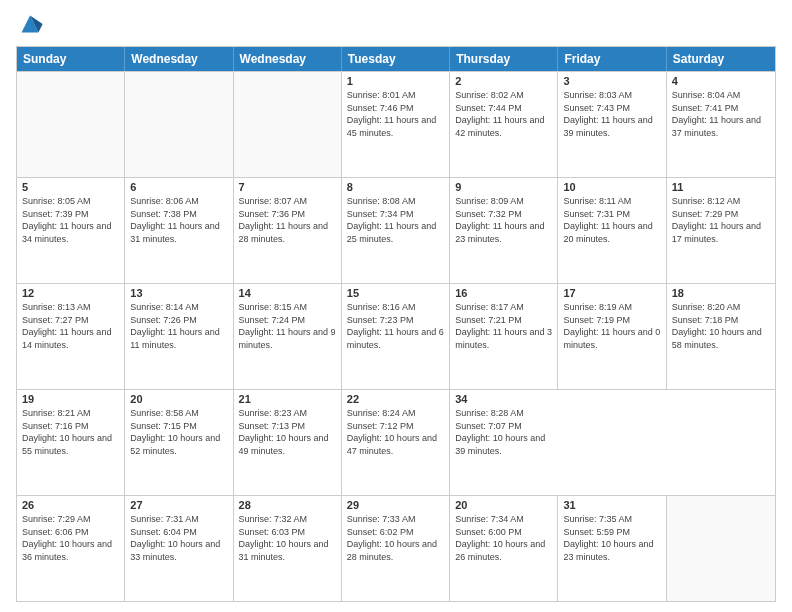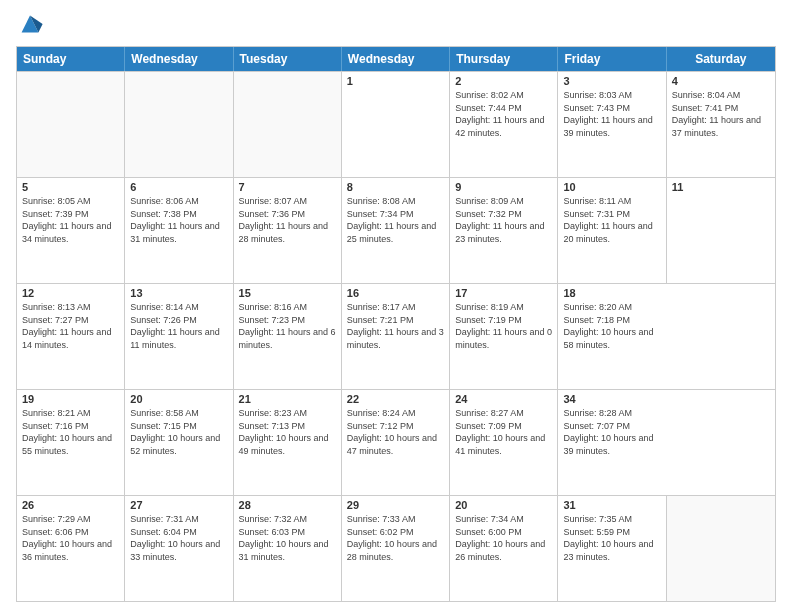--- a/index.html
+++ b/index.html
@@ -72,21 +72,21 @@
       background: #2a7fc1;
     }
     .cal-header-cell {
       color: #fff;
       font-size: 12px;
       font-weight: bold;
       padding: 5px 6px;
       text-align: left;
       border-right: 1px solid #5a9fd1;
     }
-    .cal-header-cell:last-child { border-right: none; text-align: center; }
+    .cal-header-cell:last-child { border-right: none; }
     .cal-body {
       flex: 1;
       display: flex;
       flex-direction: column;
     }
     .cal-row {
       display: grid;
       grid-template-columns: repeat(7, 1fr);
       flex: 1;
       border-top: 1px solid #ccc;
@@ -132,33 +132,37 @@
     <div class="title-block">
       <h1></h1>
       <h2></h2>
     </div>
   </div>
 
   <div class="calendar">
     <div class="cal-header-row">
     <div class="cal-header-cell">Sunday</div>
         <div class="cal-header-cell">Wednesday</div>
+        <div class="cal-header-cell">Wednesday</div>
         <div class="cal-header-cell">Tuesday</div>
-        <div class="cal-header-cell">Wednesday</div>
         <div class="cal-header-cell">Thursday</div>
         <div class="cal-header-cell">Friday</div>
         <div class="cal-header-cell">Saturday</div>
       </div>
     <div class="cal-body">
     <div class="cal-row">
           <div class="cal-cell empty"></div>
           <div class="cal-cell empty"></div>
           <div class="cal-cell empty"></div>
           <div class="cal-cell">
             <div class="cell-date">1</div>
+            <div class="cell-info">Sunrise: 8:01 AM
+Sunset: 7:46 PM
+Daylight: 11 hours
+and 45 minutes.</div>
           </div>
           <div class="cal-cell">
             <div class="cell-date">2</div>
             <div class="cell-info">Sunrise: 8:02 AM
 Sunset: 7:44 PM
 Daylight: 11 hours
 and 42 minutes.</div>
           </div>
           <div class="cal-cell">
             <div class="cell-date">3</div>
@@ -213,38 +217,49 @@
           </div>
           <div class="cal-cell">
             <div class="cell-date">10</div>
             <div class="cell-info">Sunrise: 8:11 AM
 Sunset: 7:31 PM
 Daylight: 11 hours
 and 20 minutes.</div>
           </div>
           <div class="cal-cell">
             <div class="cell-date">11</div>
+            <div class="cell-info">Sunrise: 8:12 AM
+Sunset: 7:29 PM
+Daylight: 11 hours
+and 17 minutes.</div>
           </div>
         </div>
         <div class="cal-row">
           <div class="cal-cell">
             <div class="cell-date">12</div>
             <div class="cell-info">Sunrise: 8:13 AM
 Sunset: 7:27 PM
 Daylight: 11 hours
 and 14 minutes.</div>
           </div>
           <div class="cal-cell">
             <div class="cell-date">13</div>
             <div class="cell-info">Sunrise: 8:14 AM
 Sunset: 7:26 PM
 Daylight: 11 hours
 and 11 minutes.</div>
           </div>
           <div class="cal-cell">
+            <div class="cell-date">14</div>
+            <div class="cell-info">Sunrise: 8:15 AM
+Sunset: 7:24 PM
+Daylight: 11 hours
+and 9 minutes.</div>
+          </div>
+          <div class="cal-cell">
             <div class="cell-date">15</div>
             <div class="cell-info">Sunrise: 8:16 AM
 Sunset: 7:23 PM
 Daylight: 11 hours
 and 6 minutes.</div>
           </div>
           <div class="cal-cell">
             <div class="cell-date">16</div>
             <div class="cell-info">Sunrise: 8:17 AM
 Sunset: 7:21 PM
@@ -287,27 +302,20 @@
 Sunset: 7:13 PM
 Daylight: 10 hours
 and 49 minutes.</div>
           </div>
           <div class="cal-cell">
             <div class="cell-date">22</div>
             <div class="cell-info">Sunrise: 8:24 AM
 Sunset: 7:12 PM
 Daylight: 10 hours
 and 47 minutes.</div>
-          </div>
-          <div class="cal-cell">
-            <div class="cell-date">24</div>
-            <div class="cell-info">Sunrise: 8:27 AM
-Sunset: 7:09 PM
-Daylight: 10 hours
-and 41 minutes.</div>
           </div>
           <div class="cal-cell">
             <div class="cell-date">34</div>
             <div class="cell-info">Sunrise: 8:28 AM
 Sunset: 7:07 PM
 Daylight: 10 hours
 and 39 minutes.</div>
           </div>
         </div>
         <div class="cal-row">

